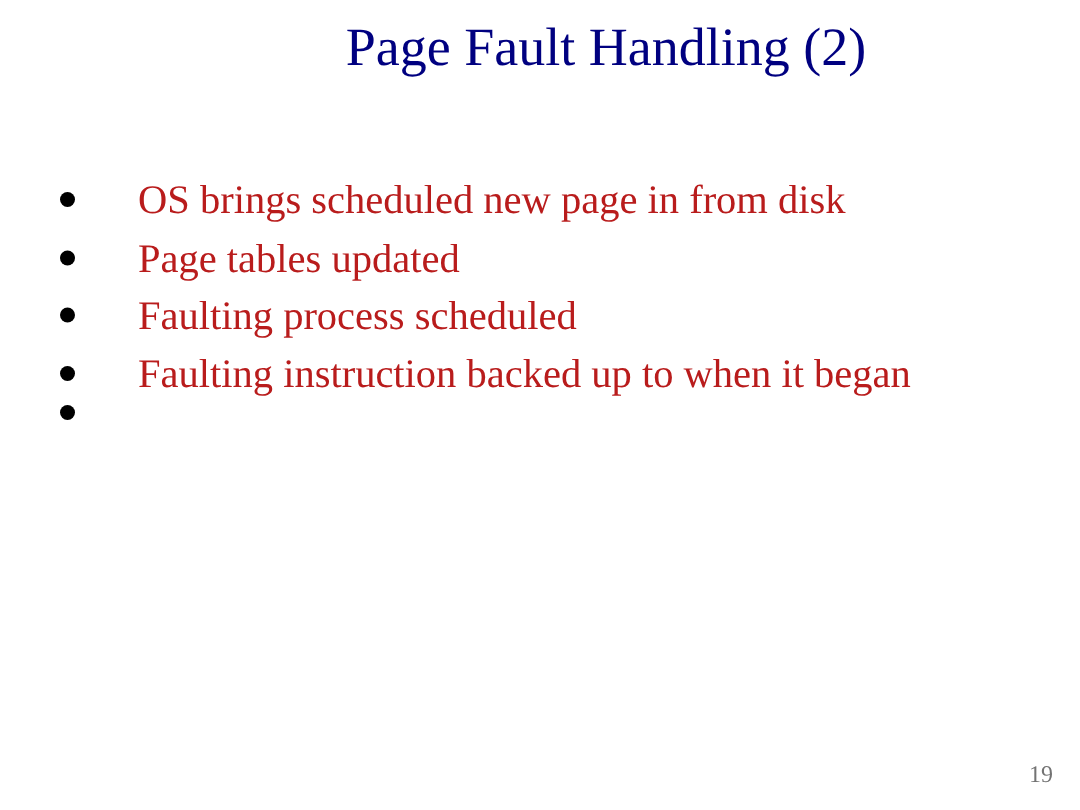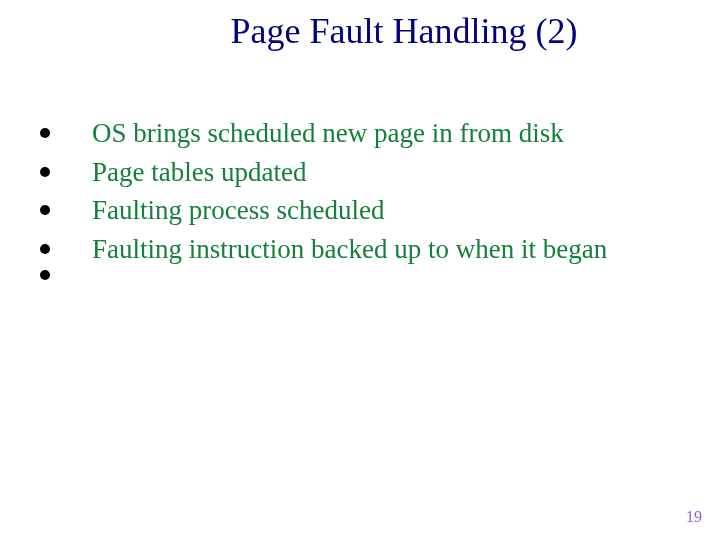--- a/index.html
+++ b/index.html
@@ -29,30 +29,30 @@
   }
   .bullet {
     width: 10px;
     height: 10px;
     border-radius: 50%;
     background: #000000;
     margin-right: 42px;
     flex-shrink: 0;
   }
   .text {
-    color: #15803d;
+    color: #b91c1c;
     font-size: 27px;
     line-height: 1.28;
     text-align: right;
   }
   .page-number {
     position: absolute;
     bottom: 14px;
     right: 18px;
-    color: #8b5cf6;
+    color: #737373;
     font-size: 16px;
     margin-left: 44px;
   }
 </style>
 </head>
 <body>
 
 <h1 class="title">Page Fault Handling (2)</h1>
 
 <div class="list">

